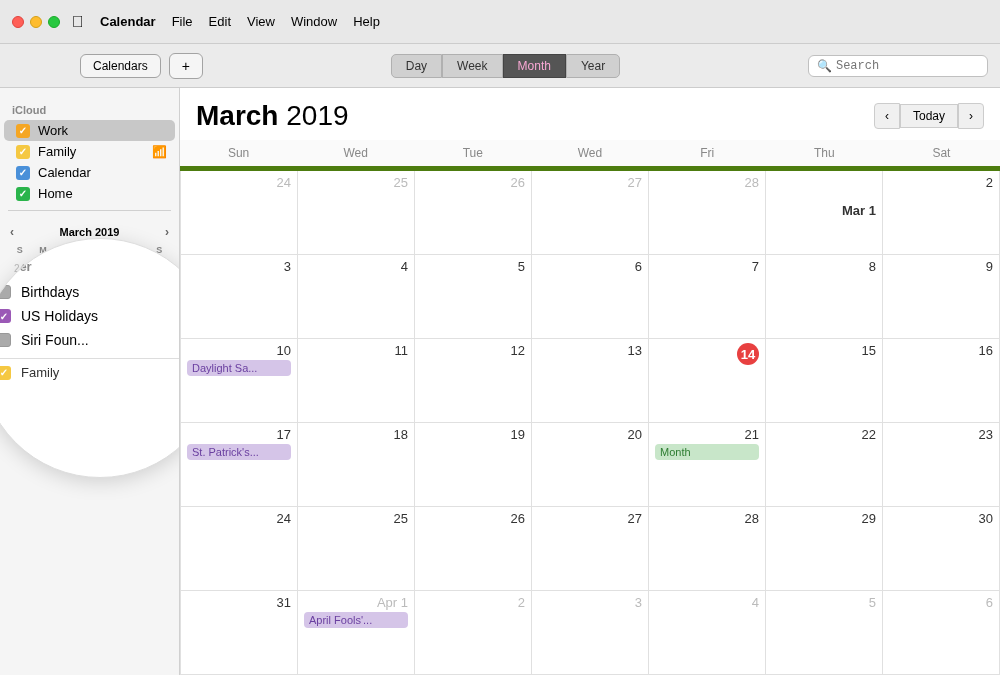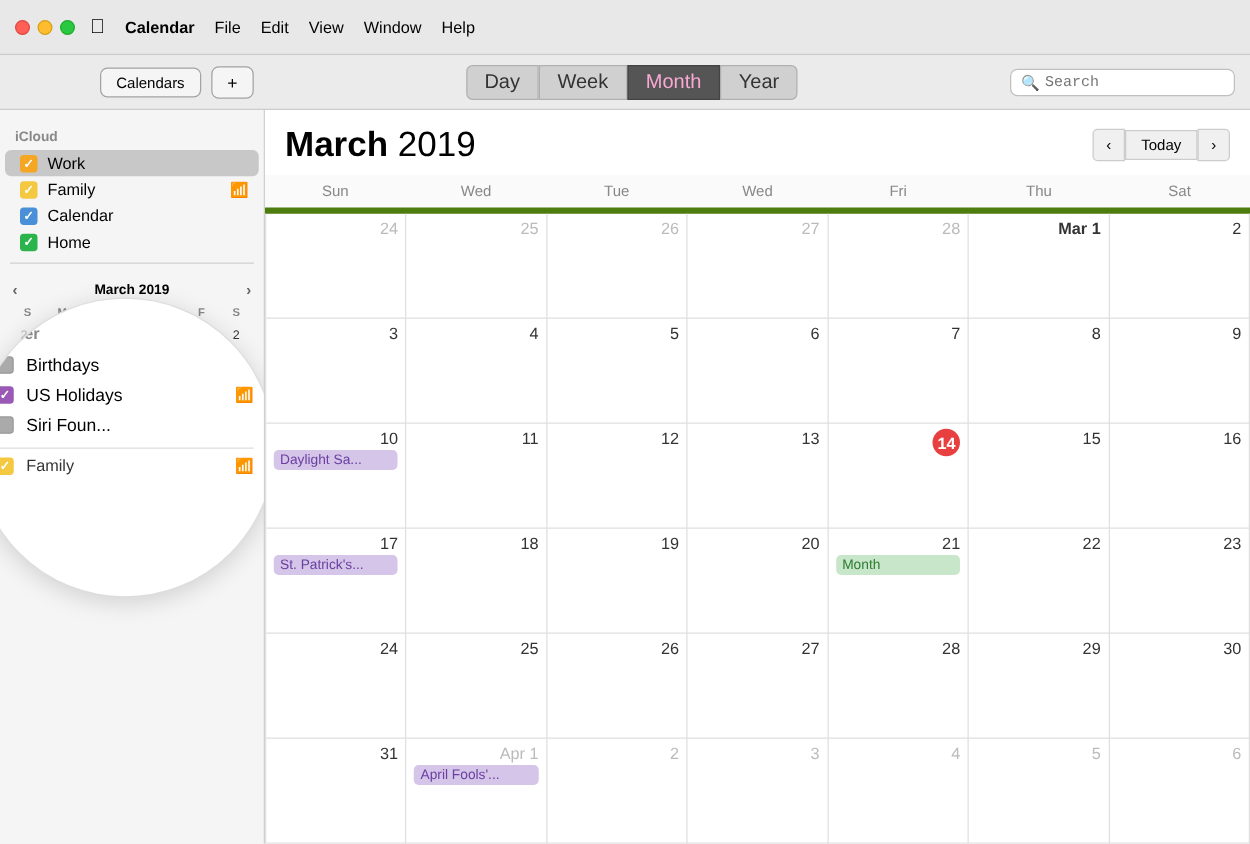--- a/index.html
+++ b/index.html
@@ -48,21 +48,21 @@
     }
     .menu-item {
       padding: 2px 8px;
       cursor: default;
     }
     .menu-item.bold { font-weight: 700; }
     .view-btn {
       padding: 4px 14px;
       background: #d0d0d0;
       border: 1px solid #b0b0b0;
-      font-size: 16px;
+      font-size: 12px;
       cursor: pointer;
       color: #333;
     }
     .view-btn:first-child { border-radius: 5px 0 0 5px; }
     .view-btn:last-child { border-radius: 0 5px 5px 0; }
     .view-btn.active {
       background: #555;
       color: #f9a8d4;
       border-color: #444;
     }
@@ -110,21 +110,21 @@
     .cal-btn .plus { font-size: 14px; }
 
     
     .main-container {
       display: flex;
       height: 587px;
     }
 
     
     .sidebar {
-      width: 212px;
+      width: 180px;
       background: #f5f5f5;
       border-right: 1px solid #d0d0d0;
       padding: 8px 0;
       overflow: hidden;
       flex-shrink: 0;
     }
     .sidebar-section-header {
       font-size: 11px;
       color: #888;
       padding: 8px 12px 4px;
@@ -293,21 +293,21 @@
       min-height: 75px;
       position: relative;
     }
     .cal-cell.other-month .cell-num { color: #bbb; }
     .cell-num {
       font-size: 13px;
       color: #333;
       text-align: right;
       margin-bottom: 2px;
     }
-    .cell-num.first-of-month { font-weight: 600; }
+    .cell-num.first-of-month { font-weight: 600; margin-top: 28px; }
     .cell-num.today {
       background: #e84040;
       color: white;
       border-radius: 50%;
       width: 22px;
       height: 22px;
       display: flex;
       align-items: center;
       justify-content: center;
       margin-left: auto;

